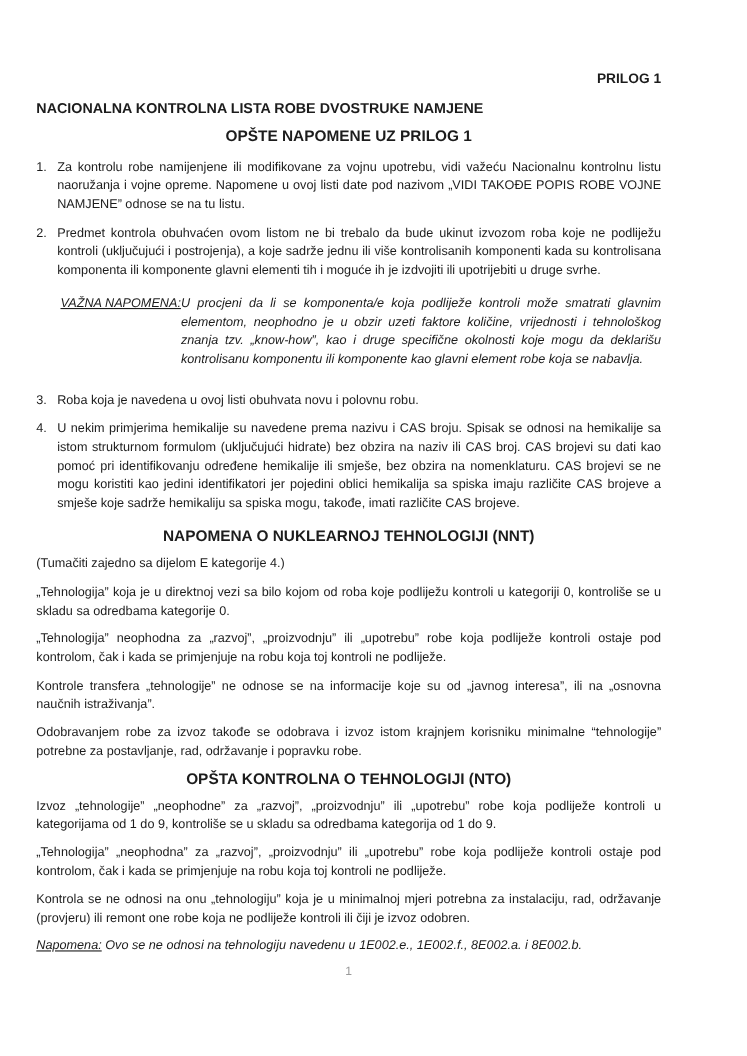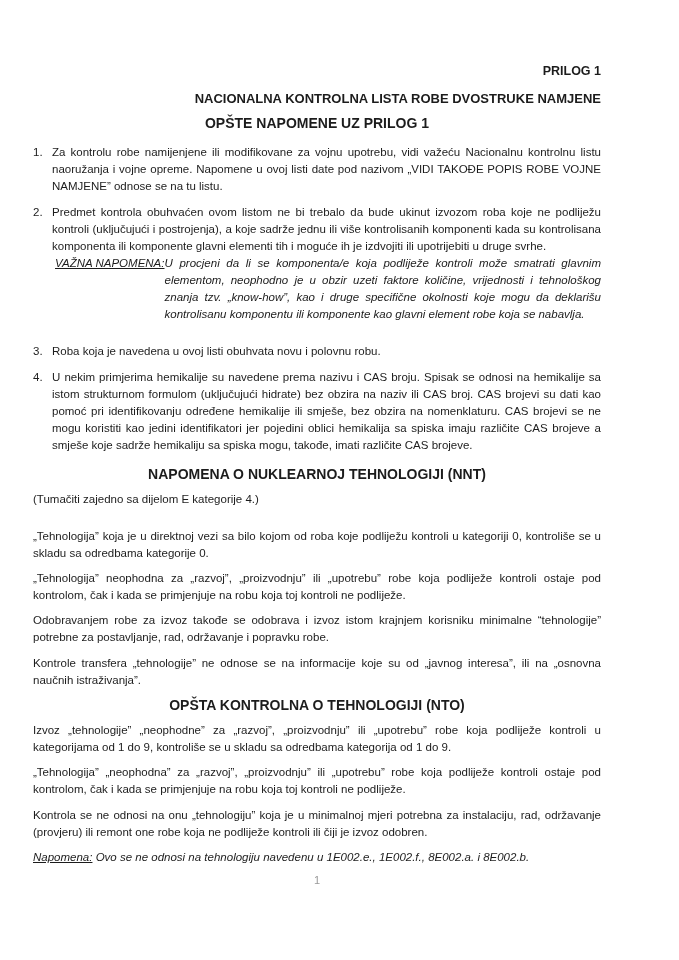--- a/index.html
+++ b/index.html
@@ -16,21 +16,21 @@
     background: #ffffff;
     position: relative;
   }
   .corner-label {
     text-align: right;
     font-weight: bold;
     font-size: 12.5px;
     line-height: 17px;
   }
   .doc-title {
-    text-align: right;
+    text-align: left;
     font-weight: bold;
     font-size: 13px;
     line-height: 17px;
     margin-top: 10px;
   }
   .doc-subtitle {
     text-align: center;
     font-weight: bold;
     font-size: 14px;
     line-height: 17px;
@@ -38,23 +38,23 @@
   }
   .bt { font-size: 11.5px; line-height: 17px; }
   .num-item {
     position: relative;
     padding-left: 19px;
     text-align: justify;
   }
   .num-marker { position: absolute; left: 0; top: 0; }
   .mt8  { margin-top: 8px; }
   .mt9  { margin-top: 9px; }
-  .mt10 { margin-top: 20px; }
+  .mt10 { margin-top: 10px; }
   .mt12 { margin-top: 12px; }
-  .mt13 { }
+  .mt13 { margin-top: 13px; }
   .mt20 { margin-top: 20px; }
   .vazna {
     display: flex;
     margin-left: 22px;
     font-style: italic;
   }
   .vazna-label {
     flex: 0 0 97px;
     text-decoration: underline;
     white-space: nowrap;
@@ -113,22 +113,22 @@
     <span class="num-marker">4.</span>
     <span>U nekim primjerima hemikalije su navedene prema nazivu i CAS broju. Spisak se odnosi na hemikalije sa istom strukturnom formulom (uključujući hidrate) bez obzira na naziv ili CAS broj. CAS brojevi su dati kao pomoć pri identifikovanju određene hemikalije ili smješe, bez obzira na nomenklaturu. CAS brojevi se ne mogu koristiti kao jedini identifikatori jer pojedini oblici hemikalija sa spiska imaju različite CAS brojeve a smješe koje sadrže hemikaliju sa spiska mogu, takođe, imati različite CAS brojeve.</span>
   </div>
 
   <div class="section-heading mt12">NAPOMENA O NUKLEARNOJ TEHNOLOGIJI (NNT)</div>
 
   <div class="bt scope-note mt8">(Tumačiti zajedno sa dijelom E kategorije 4.)</div>
 
   <div class="bt para mt10">„Tehnologija” koja je u direktnoj vezi sa bilo kojom od roba koje podliježu kontroli u kategoriji 0, kontroliše se u skladu sa odredbama kategorije 0.</div>
   <div class="bt para mt8">„Tehnologija” neophodna za „razvoj”, „proizvodnju” ili „upotrebu” robe koja podliježe kontroli ostaje pod kontrolom, čak i kada se primjenjuje na robu koja toj kontroli ne podliježe.</div>
+  <div class="bt para mt9">Kontrole transfera „tehnologije” ne odnose se na informacije koje su od „javnog interesa”, ili na „osnovna naučnih istraživanja”.</div>
   <div class="bt para mt8">Odobravanjem robe za izvoz takođe se odobrava i izvoz istom krajnjem korisniku minimalne “tehnologije” potrebne za postavljanje, rad, održavanje i popravku robe.</div>
-  <div class="bt para mt9">Kontrole transfera „tehnologije” ne odnose se na informacije koje su od „javnog interesa”, ili na „osnovna naučnih istraživanja”.</div>
 
   <div class="section-heading mt8">OPŠTA KONTROLNA O TEHNOLOGIJI (NTO)</div>
 
 
   <div class="bt para mt8">Izvoz „tehnologije” „neophodne” za „razvoj”, „proizvodnju” ili „upotrebu” robe koja podliježe kontroli u kategorijama od 1 do 9, kontroliše se u skladu sa odredbama kategorija od 1 do 9.</div>
   <div class="bt para mt8">„Tehnologija” „neophodna” za „razvoj”, „proizvodnju” ili „upotrebu” robe koja podliježe kontroli ostaje pod kontrolom, čak i kada se primjenjuje na robu koja toj kontroli ne podliježe.</div>
   <div class="bt para mt9">Kontrola se ne odnosi na onu „tehnologiju” koja je u minimalnoj mjeri potrebna za instalaciju, rad, održavanje (provjeru) ili remont one robe koja ne podliježe kontroli ili čiji je izvoz odobren.</div>
 
   <div class="bt footnote mt8">
     <span class="footnote-label">Napomena:</span>

